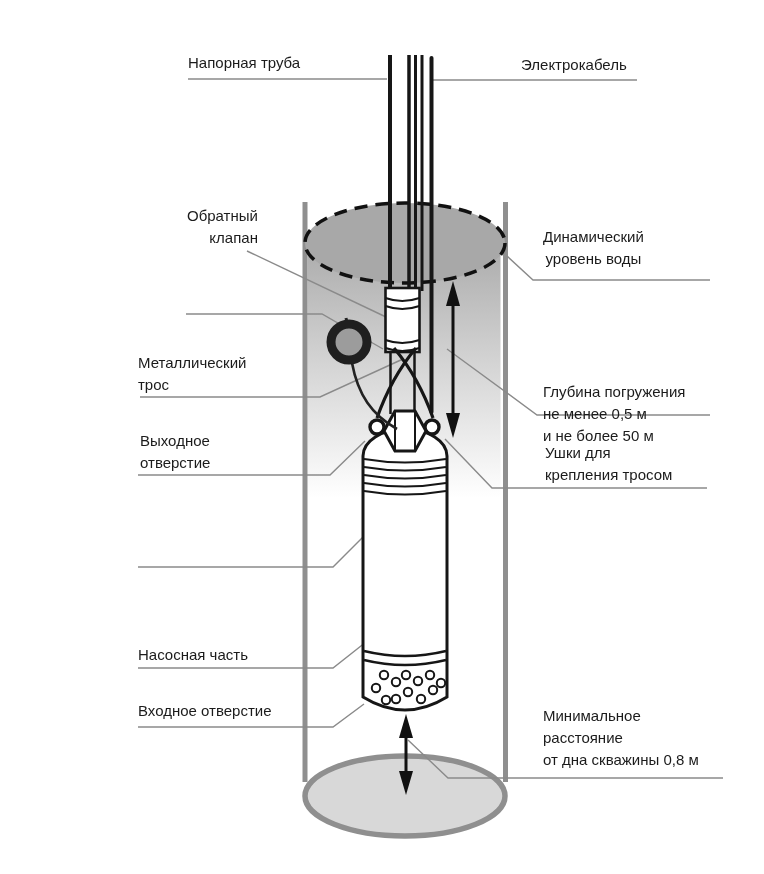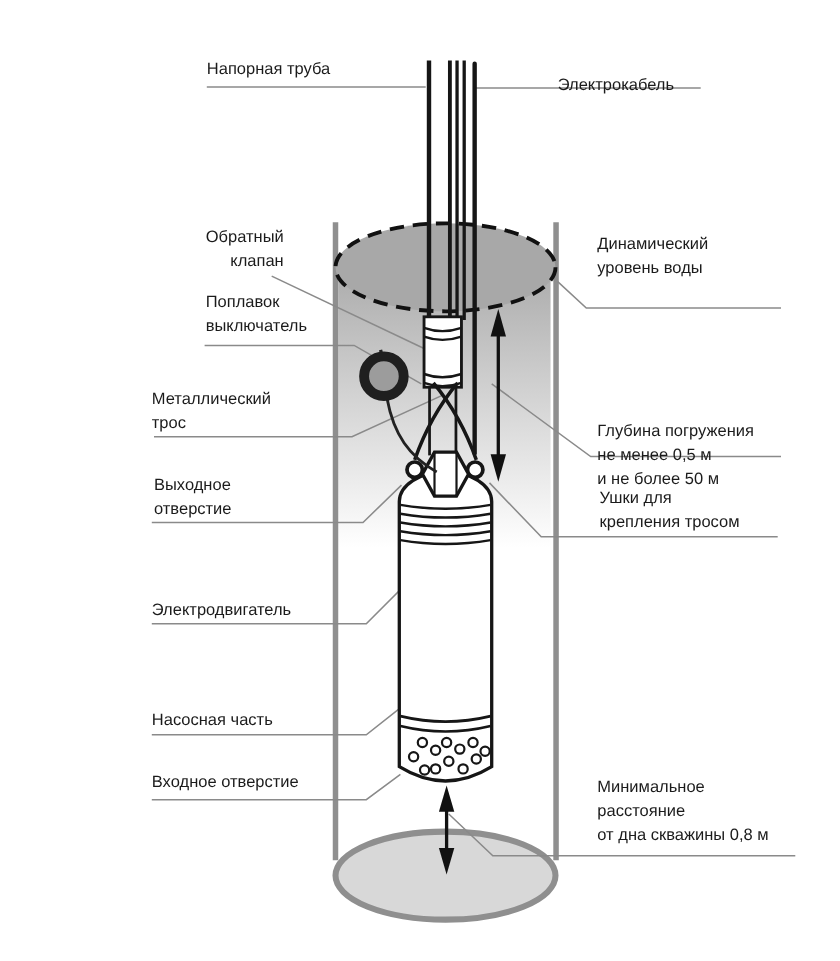--- a/index.html
+++ b/index.html
@@ -138,33 +138,30 @@
     </g>
 
     <g fill="#111" stroke="#111">
       <line x1="406" y1="730" x2="406" y2="780" stroke-width="3"></line>
       <polygon points="406,714 399,738 413,738" stroke="none"></polygon>
       <polygon points="406,795 399,771 413,771" stroke="none"></polygon>
     </g>
   </svg>
 
   <div class="lbl" style="left:188px;top:52px;">Напорная труба</div>
-  <div class="lbl" style="left:507px;top:54px;margin-top:13px;">Электрокабель</div>
+  <div class="lbl" style="left:521px;top:54px;">Электрокабель</div>
   <div class="lbl" style="left:187px;top:205px;text-align:right;">Обратный
 клапан</div>
-  <div class="lbl" style="left:187px;top:264px;">Поплавок
-выключатель</div>
   <div class="lbl" style="left:138px;top:352px;">Металлический
 трос</div>
   <div class="lbl" style="left:140px;top:430px;">Выходное
 отверстие</div>
-  <div class="lbl" style="left:138px;top:544px;">Электродвигатель</div>
   <div class="lbl" style="left:138px;top:644px;">Насосная часть</div>
   <div class="lbl" style="left:138px;top:700px;">Входное отверстие</div>
-  <div class="lbl" style="left:543px;top:211px;">Динамический
+  <div class="lbl" style="left:543px;top:226px;text-align:center;">Динамический
 уровень воды</div>
   <div class="lbl" style="left:543px;top:345px;margin-top:36px;">Глубина погружения
 не менее 0,5 м
 и не более 50 м</div>
   <div class="lbl" style="left:545px;top:442px;">Ушки для
 крепления тросом</div>
   <div class="lbl" style="left:543px;top:705px;">Минимальное
 расстояние
 от дна скважины 0,8 м</div>
 </div>

